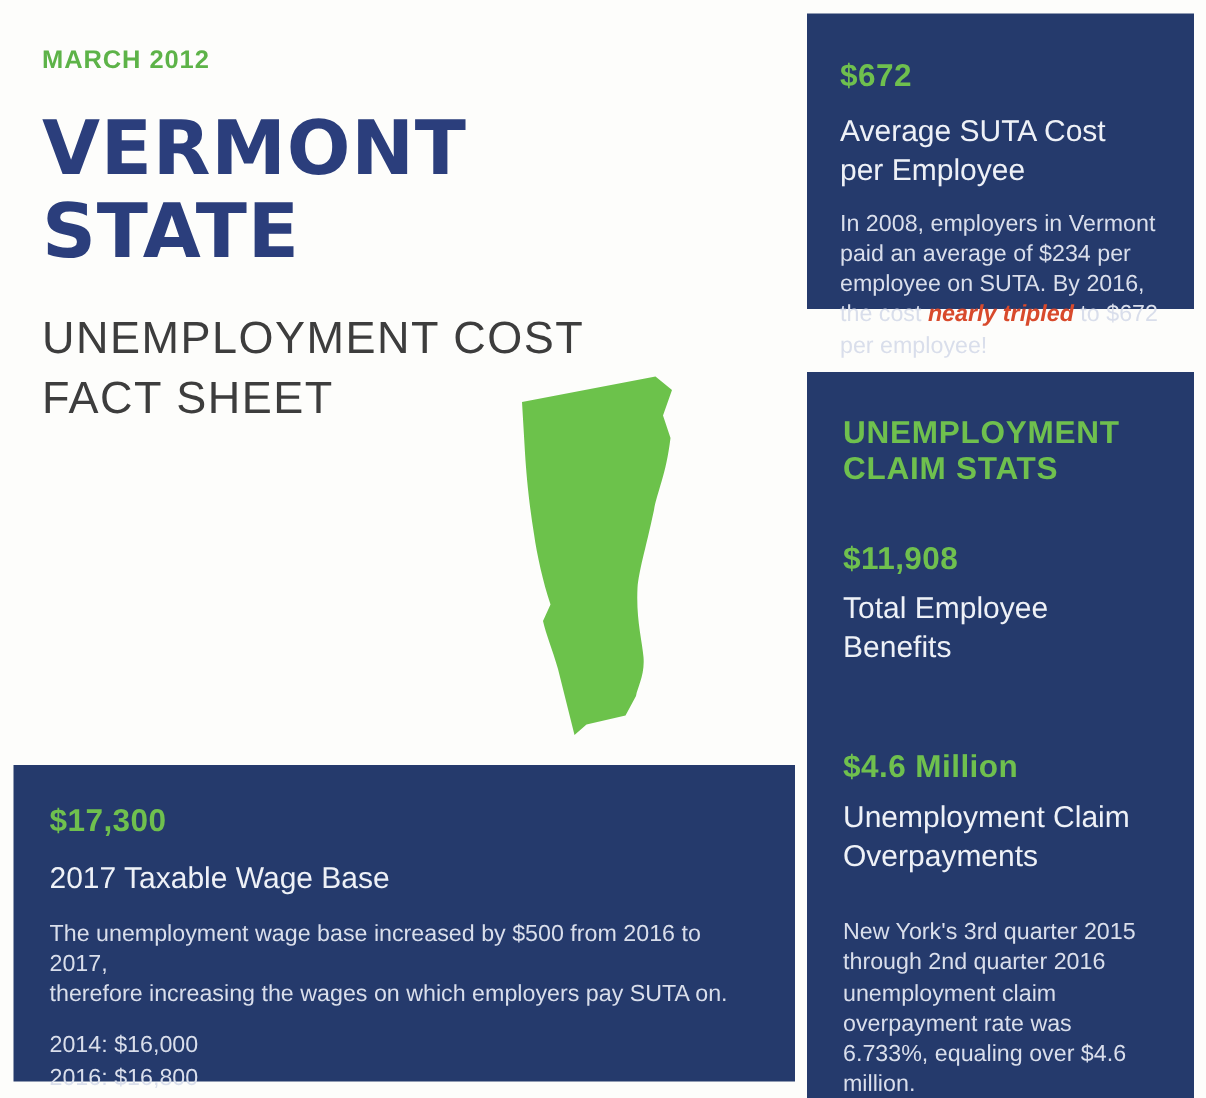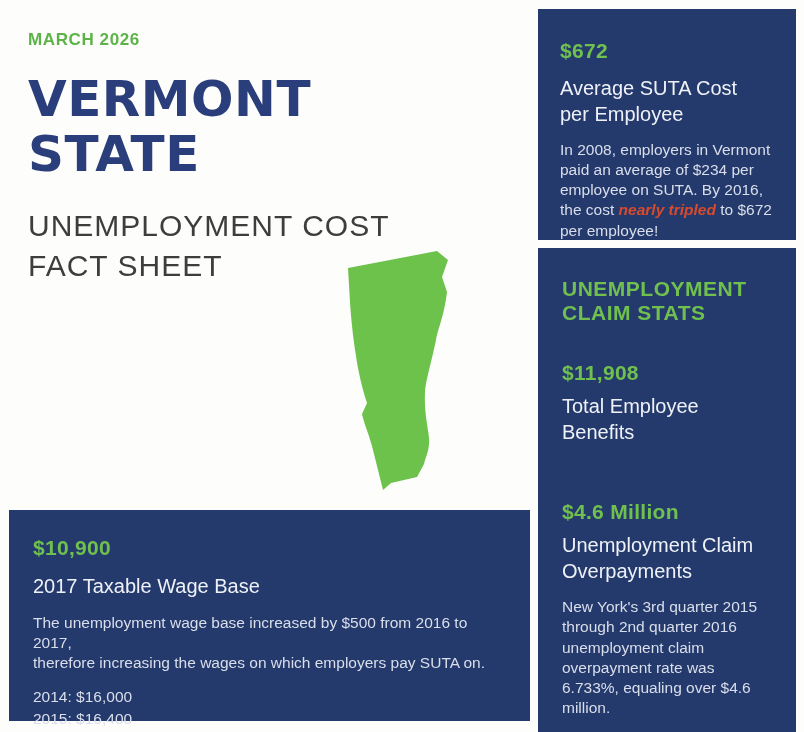--- a/index.html
+++ b/index.html
@@ -55,21 +55,21 @@
     left: 338px; top: 247px;
     width: 116px; height: 248px;
   }
 
   
   .box {
     position: absolute;
     background: #253a6c;
     color: #d9deeb;
   }
-  .box-suta  { left: 538px; top: 9px;   width: 258px; height: 231px; padding: 30px 22px 0 22px; }
+  .box-suta  { left: 538px; top: 9px;   width: 258px; height: 197px; padding: 30px 22px 0 22px; }
   .box-claim { left: 538px; top: 248px; width: 258px; height: 571px; padding: 29px 22px 0 24px; }
   .box-wage  { left: 9px;   top: 510px; width: 521px; height: 211px; padding: 26px 24px 0 24px; }
 
   .stat-value {
     color: #6fc04e;
     font-size: 21px;
     font-weight: bold;
     letter-spacing: 0.3px;
     margin-bottom: 12px;
   }
@@ -97,38 +97,38 @@
     font-weight: bold;
     letter-spacing: 0.5px;
     line-height: 1.15;
     white-space: pre-line;
     margin-bottom: 36px;
   }
   .stat-group-benefits .stat-value { margin-bottom: 8px; }
   .stat-group-benefits .stat-label { margin-bottom: 14px; }
   .stat-group-over { margin-top: 55px; }
   .stat-group-over .stat-value { margin-bottom: 8px; }
-  .stat-group-over .stat-label { margin-bottom: 13px; }
+  .stat-group-over .stat-label { margin-bottom: 28px; }
 
   .box-wage .stat-value { margin-bottom: 13px; }
   .box-wage .stat-label { margin-bottom: 14px; }
   .years {
     margin-top: 13px;
     font-size: 15.5px;
     line-height: 1.38;
     color: #d9deeb;
   }
 </style>
 </head>
 <body>
 
 <div class="canvas">
 
   <div class="header">
-    <div class="date">MARCH 2026</div>
+    <div class="date">MARCH 2012</div>
     <div class="title">VERMONT
 STATE</div>
     <div class="subtitle">UNEMPLOYMENT COST
 FACT SHEET</div>
   </div>
 
   <div class="map-wrap">
     <svg width="116" height="248" viewBox="0 0 116 248">
       <path d="M10,21
                L99,4 L110,13 L104,30 L109,45
@@ -164,24 +164,23 @@
 
     <div class="stat-group-over">
       <div class="stat-value">$4.6 Million</div>
       <div class="stat-label">Unemployment Claim
 Overpayments</div>
       <div class="box-body">New York's 3rd quarter 2015 through 2nd quarter 2016 unemployment claim overpayment rate was 6.733%, equaling over $4.6 million.</div>
     </div>
   </div>
 
   <div class="box box-wage">
-    <div class="stat-value">$10,900</div>
+    <div class="stat-value">$17,300</div>
     <div class="stat-label">2017 Taxable Wage Base</div>
     <div class="box-body">The unemployment wage base increased by $500 from 2016 to 2017,
  therefore increasing the wages on which employers pay SUTA on.</div>
     <div class="years">
       <div>2014: $16,000</div>
-      <div>2015: $16,400</div>
       <div>2016: $16,800</div>
     </div>
   </div>
 
 </div>
 
 </body></html>

